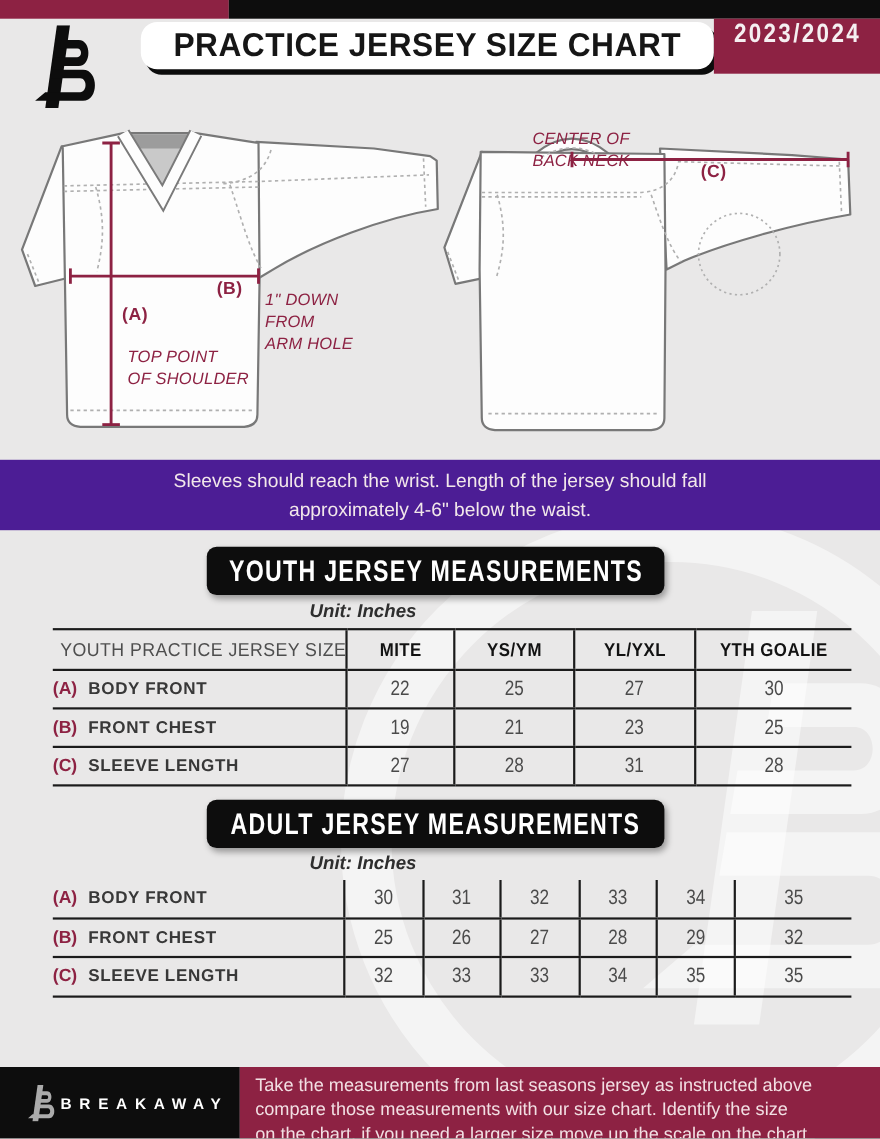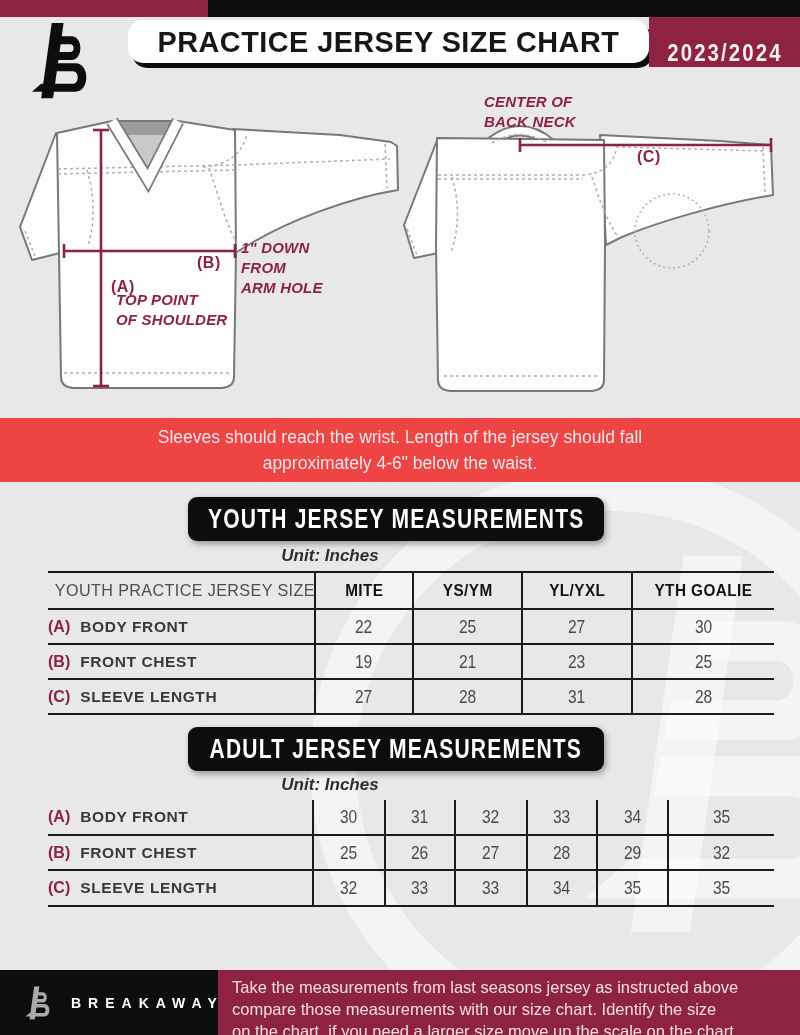--- a/index.html
+++ b/index.html
@@ -7,29 +7,29 @@
         font-family:"Liberation Sans",sans-serif;margin:0 auto;}
   
   .topbar-maroon{position:absolute;left:0;top:0;width:208px;height:17px;background:#8D2243;}
   .topbar-black{position:absolute;left:208px;top:0;width:592px;height:17px;background:#0D0D0D;}
   .brand-logo{position:absolute;left:24px;top:22px;width:66px;height:78px;}
   .title-box{position:absolute;left:128px;top:20px;width:521px;height:43px;background:#FFFFFF;
              box-shadow:4px 5px 0 #0C0C0C;display:flex;align-items:center;justify-content:center;z-index:3;border-radius:15px;}
   .title-text{font-size:30px;font-weight:800;letter-spacing:.5px;color:#161616;
               transform:scaleX(.96);white-space:nowrap;}
   .season-box{position:absolute;left:649px;top:17px;width:151px;height:50px;background:#8D2243;
-              display:flex;align-items:flex-end;justify-content:center;z-index:3;}
+              display:flex;align-items:flex-start;justify-content:center;z-index:3;}
   .season-text{color:#F5EFF1;font-size:24px;font-weight:700;letter-spacing:2.5px;transform:scaleX(.85);white-space:nowrap;}
   
   .diagram{position:absolute;left:0;top:85px;width:800px;height:335px;}
-  .note{position:absolute;color:#8D2243;font-style:italic;font-weight:700;font-size:15px;
-        line-height:1.32;white-space:pre-line;letter-spacing:.2px;}
+  .note{position:absolute;color:#8D2243;font-style:italic;font-weight:400;font-size:15px;
+        line-height:1.32;white-space:pre-line;letter-spacing:.2px;margin-top:25px;}
   .mlabel{position:absolute;color:#8D2243;font-weight:800;font-size:16px;letter-spacing:.5px;}
   
-  .banner{position:absolute;left:0;top:418px;width:800px;height:64px;background:#ef4444;
+  .banner{position:absolute;left:0;top:418px;width:800px;height:64px;background:#4c1d95;
           display:flex;flex-direction:column;align-items:center;justify-content:center;}
   .banner div{color:#F2E7EA;font-size:17.5px;line-height:1.5;}
   
   .wm-ring{position:absolute;left:310px;top:465px;width:600px;height:600px;border-radius:50%;
            border:46px solid rgba(255,255,255,.5);box-sizing:border-box;z-index:0;}
   .wm-b{position:absolute;left:545px;top:545px;width:330px;height:400px;z-index:0;}
   
   .sec-box{position:absolute;left:188px;width:416px;height:44px;background:#0D0D0D;border-radius:9px;
            display:flex;align-items:center;justify-content:center;box-shadow:2px 3px 6px rgba(0,0,0,.35);z-index:1;}
   .sec-title{color:#FFFFFF;font-size:27px;font-weight:700;letter-spacing:1.5px;transform:scaleX(.78);white-space:nowrap;}
@@ -42,21 +42,21 @@
   .val-col{border-left:2px solid #1B1B1B;text-align:center;}
   .head-label{text-align:right;}
   .rh{display:inline-block;color:#4E4E4E;font-size:17px;letter-spacing:.4px;transform:scaleX(.95);white-space:nowrap;}
   .ch{display:inline-block;color:#121212;font-weight:700;font-size:17px;letter-spacing:.5px;transform:scaleX(.9);white-space:nowrap;}
   .label-cell{padding-left:24px;}
   .key{color:#8D2243;font-weight:800;font-size:16px;margin-right:10px;}
   .rlabel{color:#383838;font-weight:600;font-size:15.5px;letter-spacing:.6px;}
   .val{display:inline-block;color:#4A4A4A;font-size:19px;transform:scaleX(.82);}
   
   .footer-black{position:absolute;left:0;top:970px;width:218px;height:65px;background:#0D0D0D;
-                display:flex;align-items:center;gap:20px;padding-left:22px;box-sizing:border-box;z-index:2;}
+                display:flex;align-items:center;gap:4px;padding-left:22px;box-sizing:border-box;z-index:2;}
   .footer-brand{color:#FFFFFF;font-size:14px;font-weight:700;letter-spacing:7px;white-space:nowrap;}
   .footer-logo{width:29px;height:34px;flex:0 0 auto;}
   .footer-maroon{position:absolute;left:218px;top:970px;width:582px;height:65px;background:#8D2243;
                  box-sizing:border-box;padding:7px 0 0 14px;z-index:2;}
   .footer-maroon div{color:#F2DFE3;font-size:16.5px;line-height:1.33;}
 </style>
 </head>
 <body>
 
 <svg width="0" height="0" style="position:absolute">

